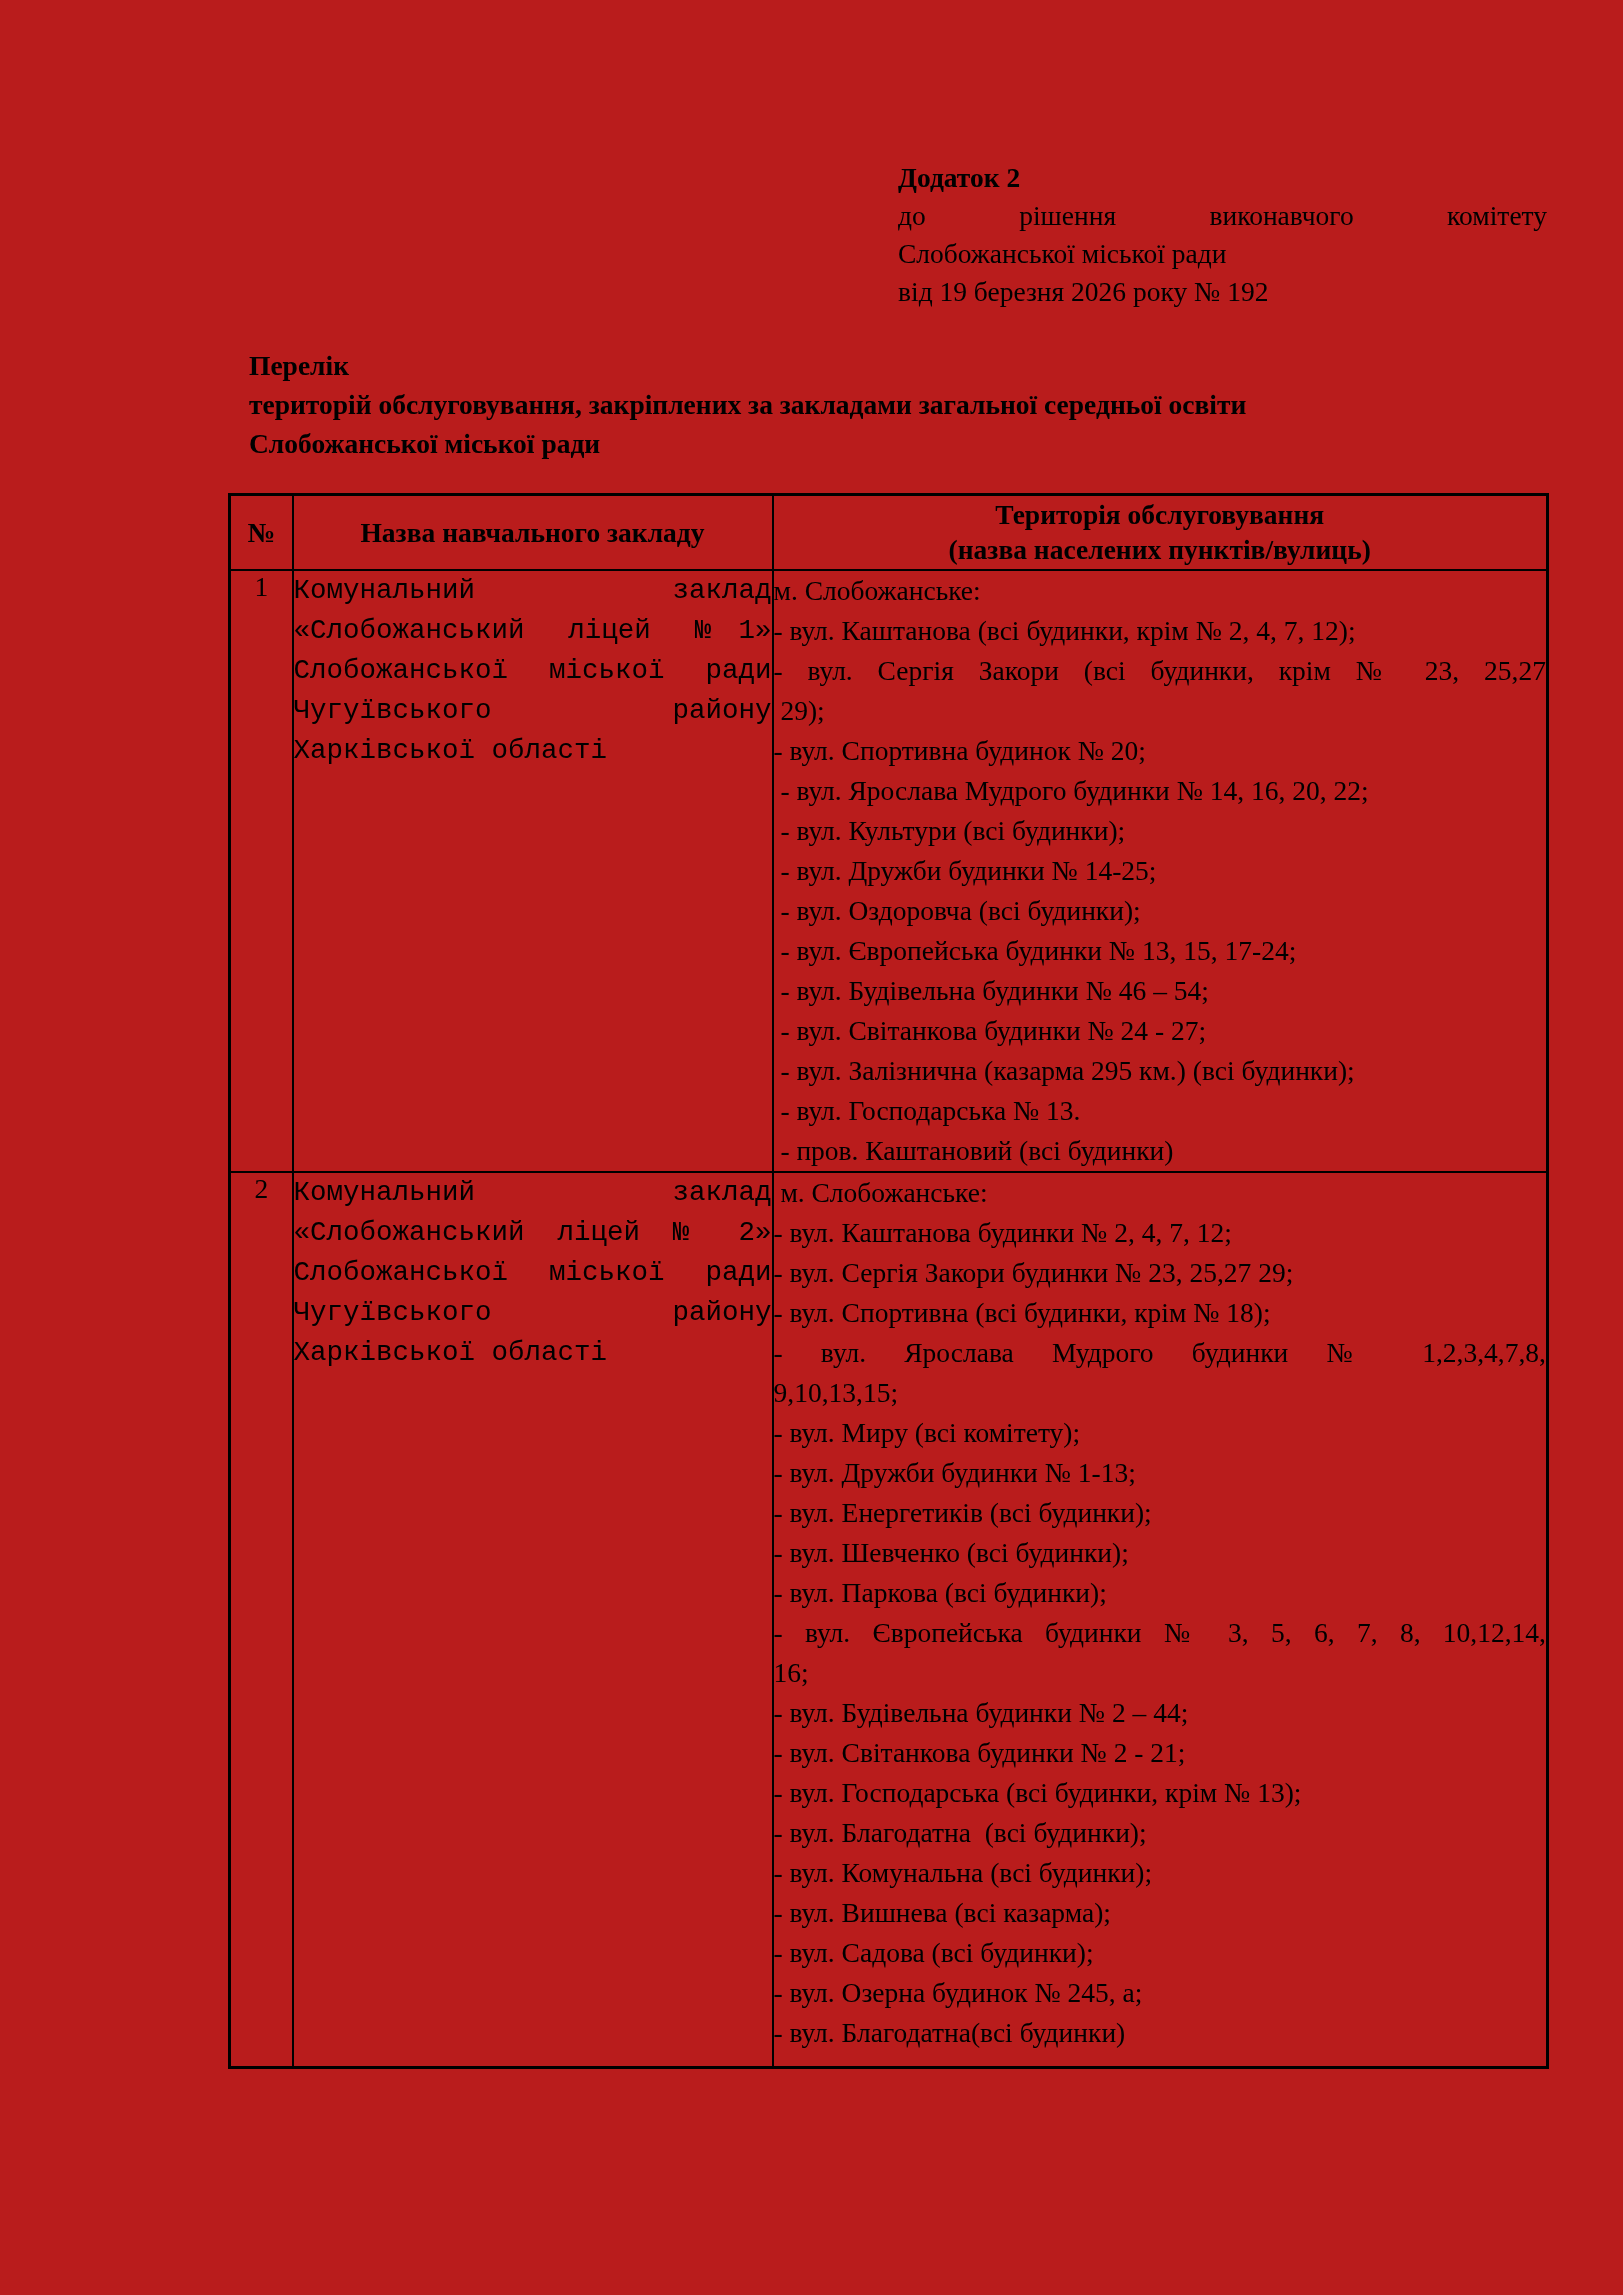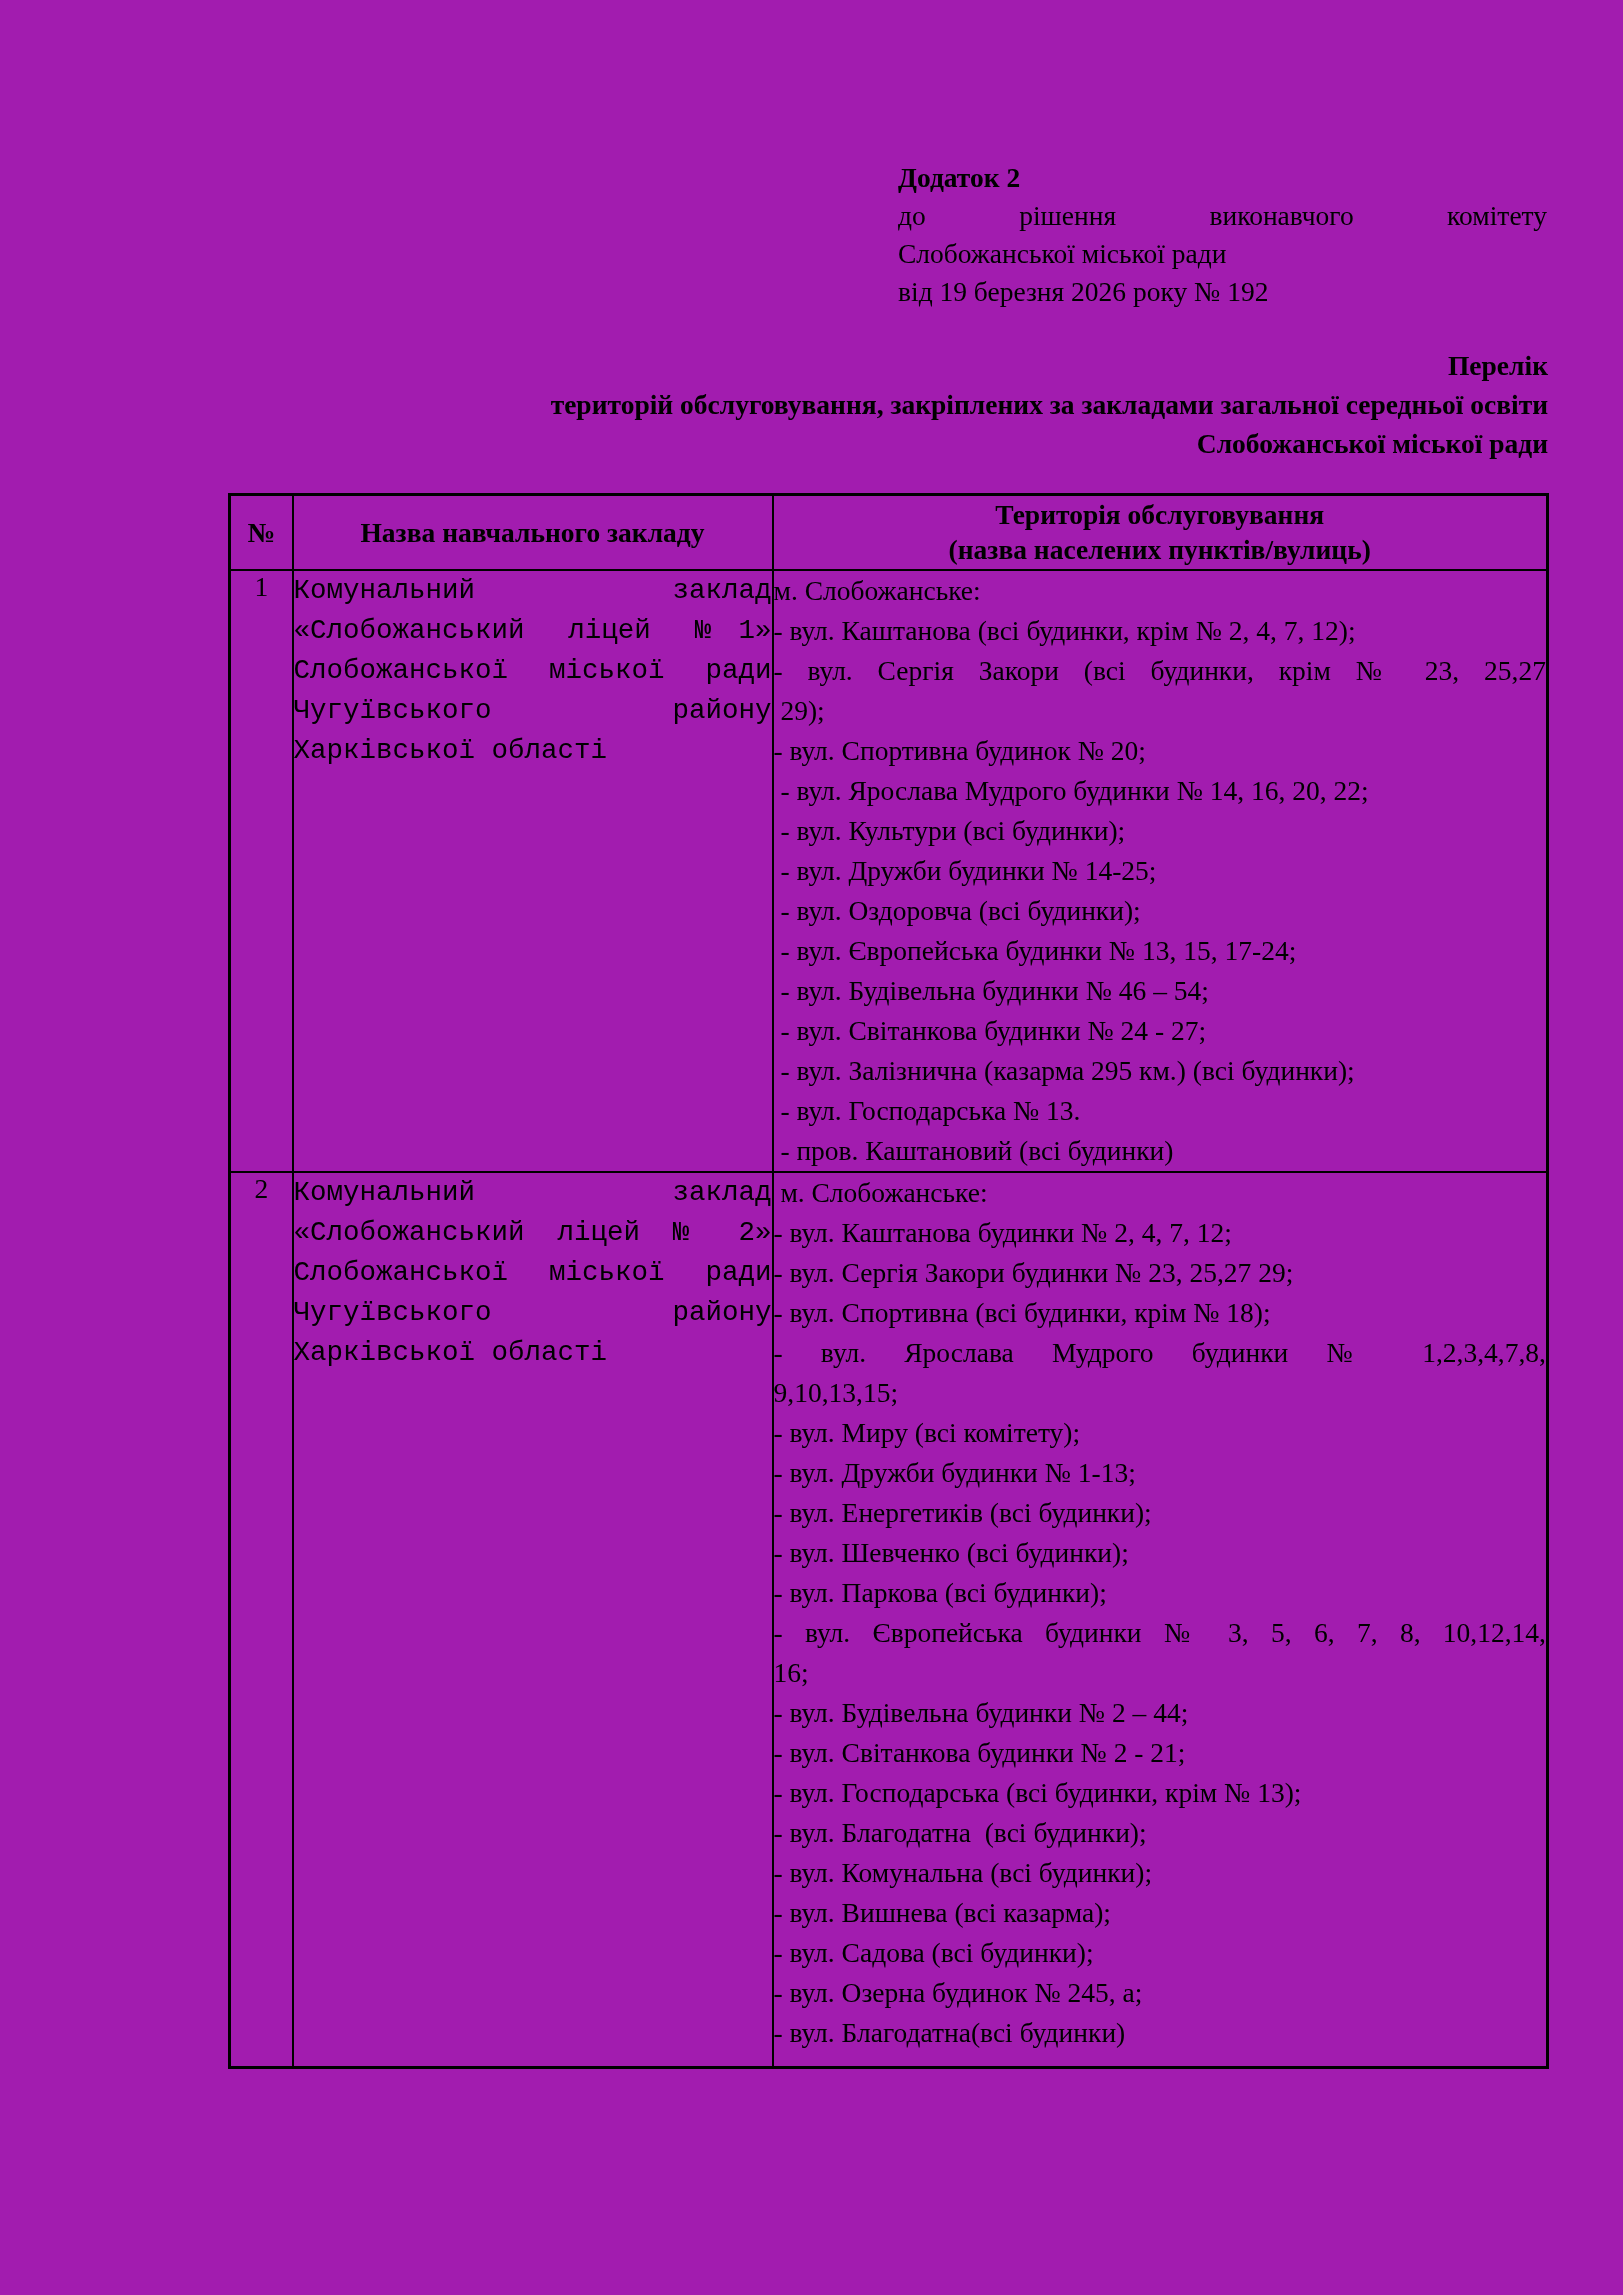--- a/index.html
+++ b/index.html
@@ -1,36 +1,36 @@
 <!DOCTYPE html>
 <html style="font-size:10.5px"><head>
 <meta charset="utf-8">
 <style>
   html,body{margin:0;padding:0;background:#888;}
   .page{
     position:relative;
     width:1623px;height:2295px;
-    background:#a21caf;
+    background:#b91c1c;
     font-family:"Liberation Serif","DejaVu Serif",serif;
     color:#000;
     font-size:27.5px;
     overflow:hidden;
   }
   .bold{font-weight:bold;}
   
   .header-block{
     position:absolute;left:898px;top:159px;width:649px;
     line-height:38px;
   }
   .hb-line{white-space:pre-wrap;}
   .spread{text-align:justify;text-align-last:justify;white-space:normal;}
   
   .title-block{
     position:absolute;left:249px;top:346px;width:1299px;
-    text-align:right;font-weight:bold;line-height:39px;
+    text-align:left;font-weight:bold;line-height:39px;
   }
   
   table.main-table{
     position:absolute;left:228px;top:493px;
     border-collapse:collapse;table-layout:fixed;
     width:1319px;
     font-size:27.5px;
   }
   table.main-table td{
     border:2.6px solid #000;

